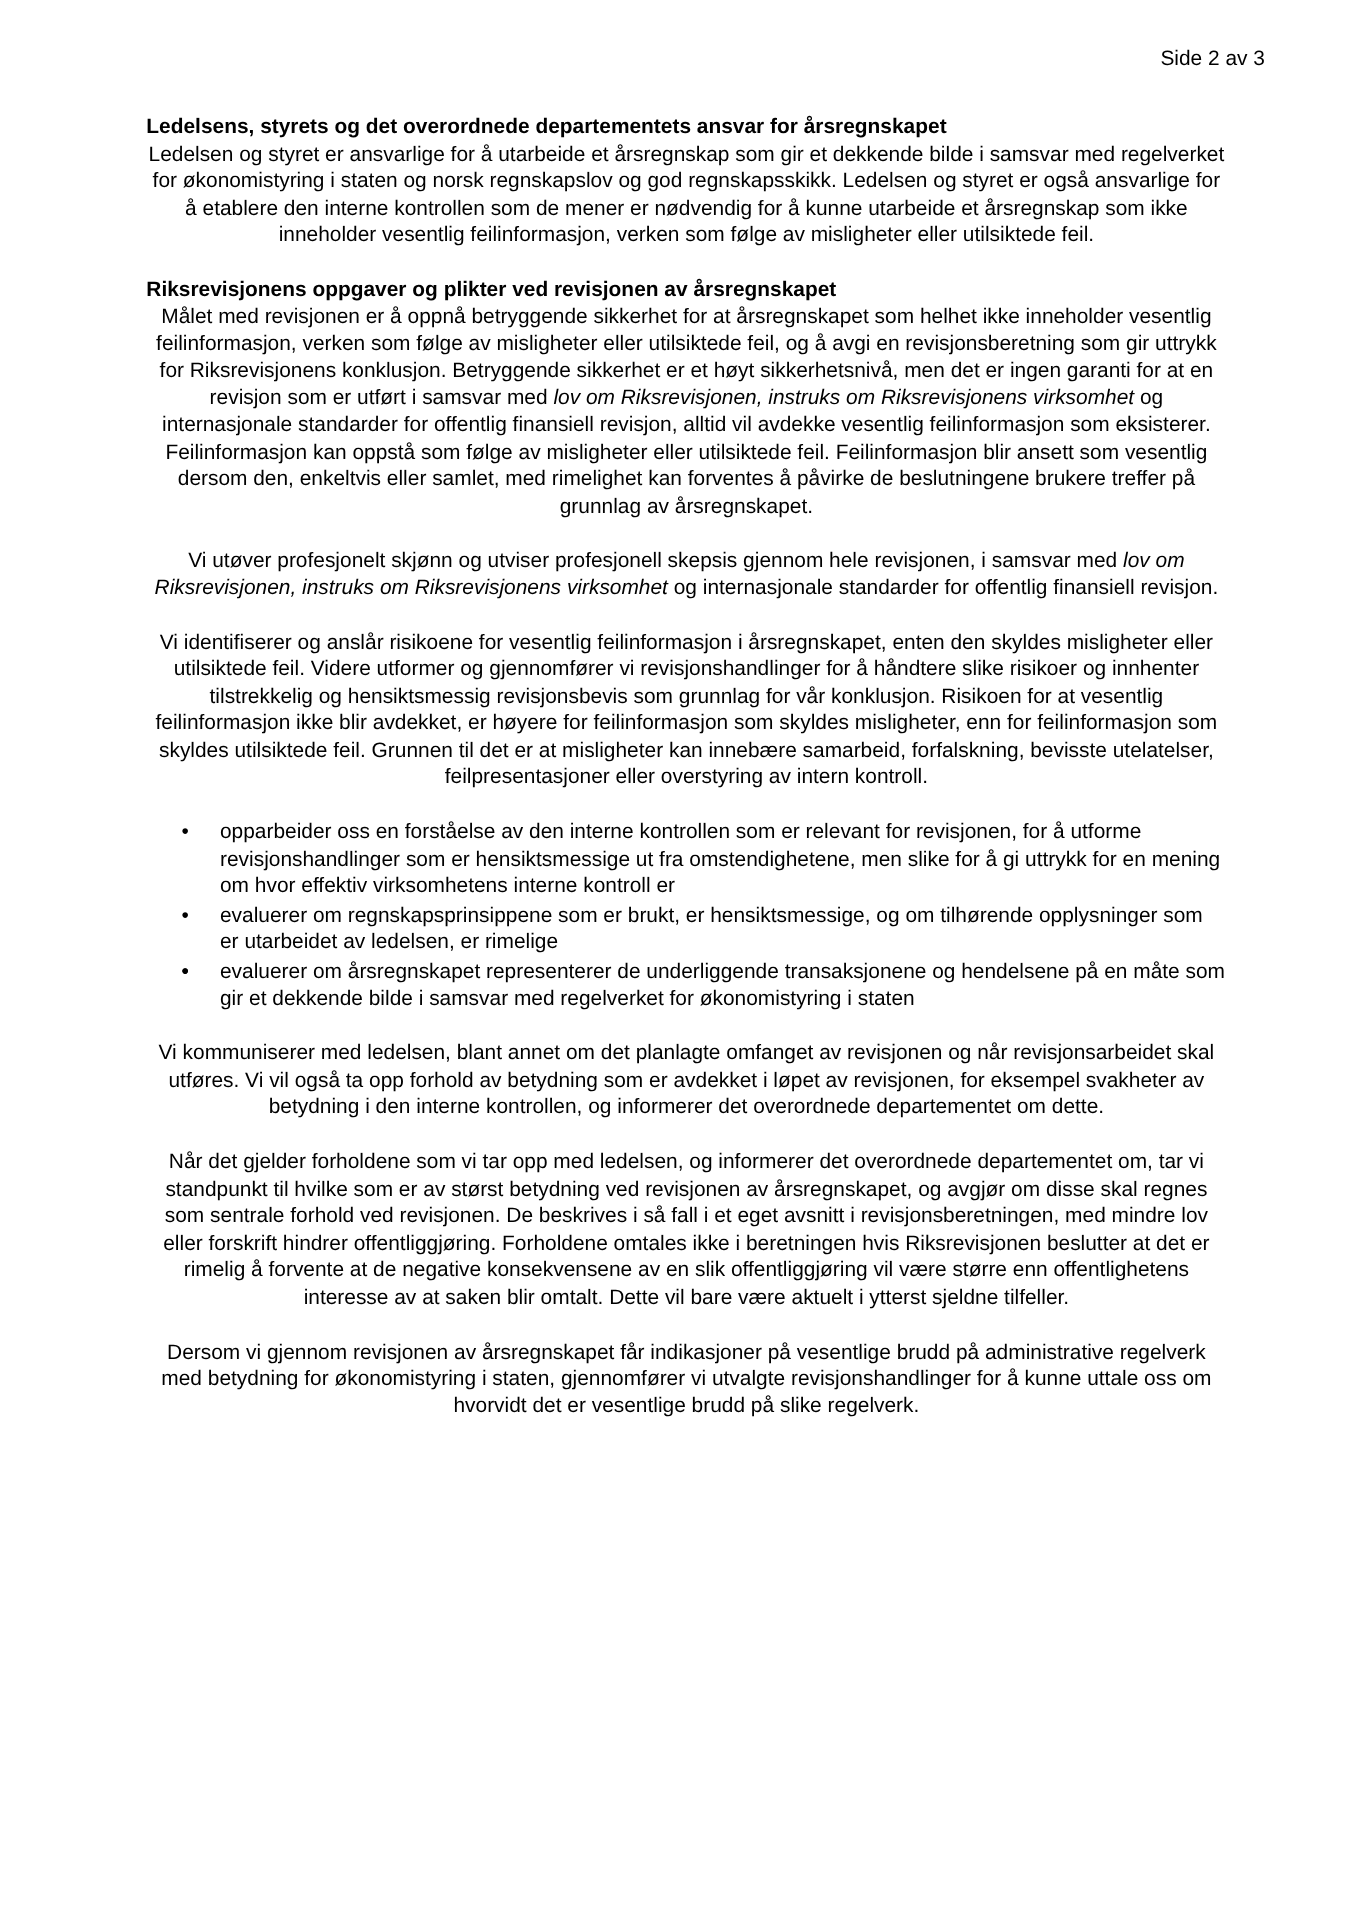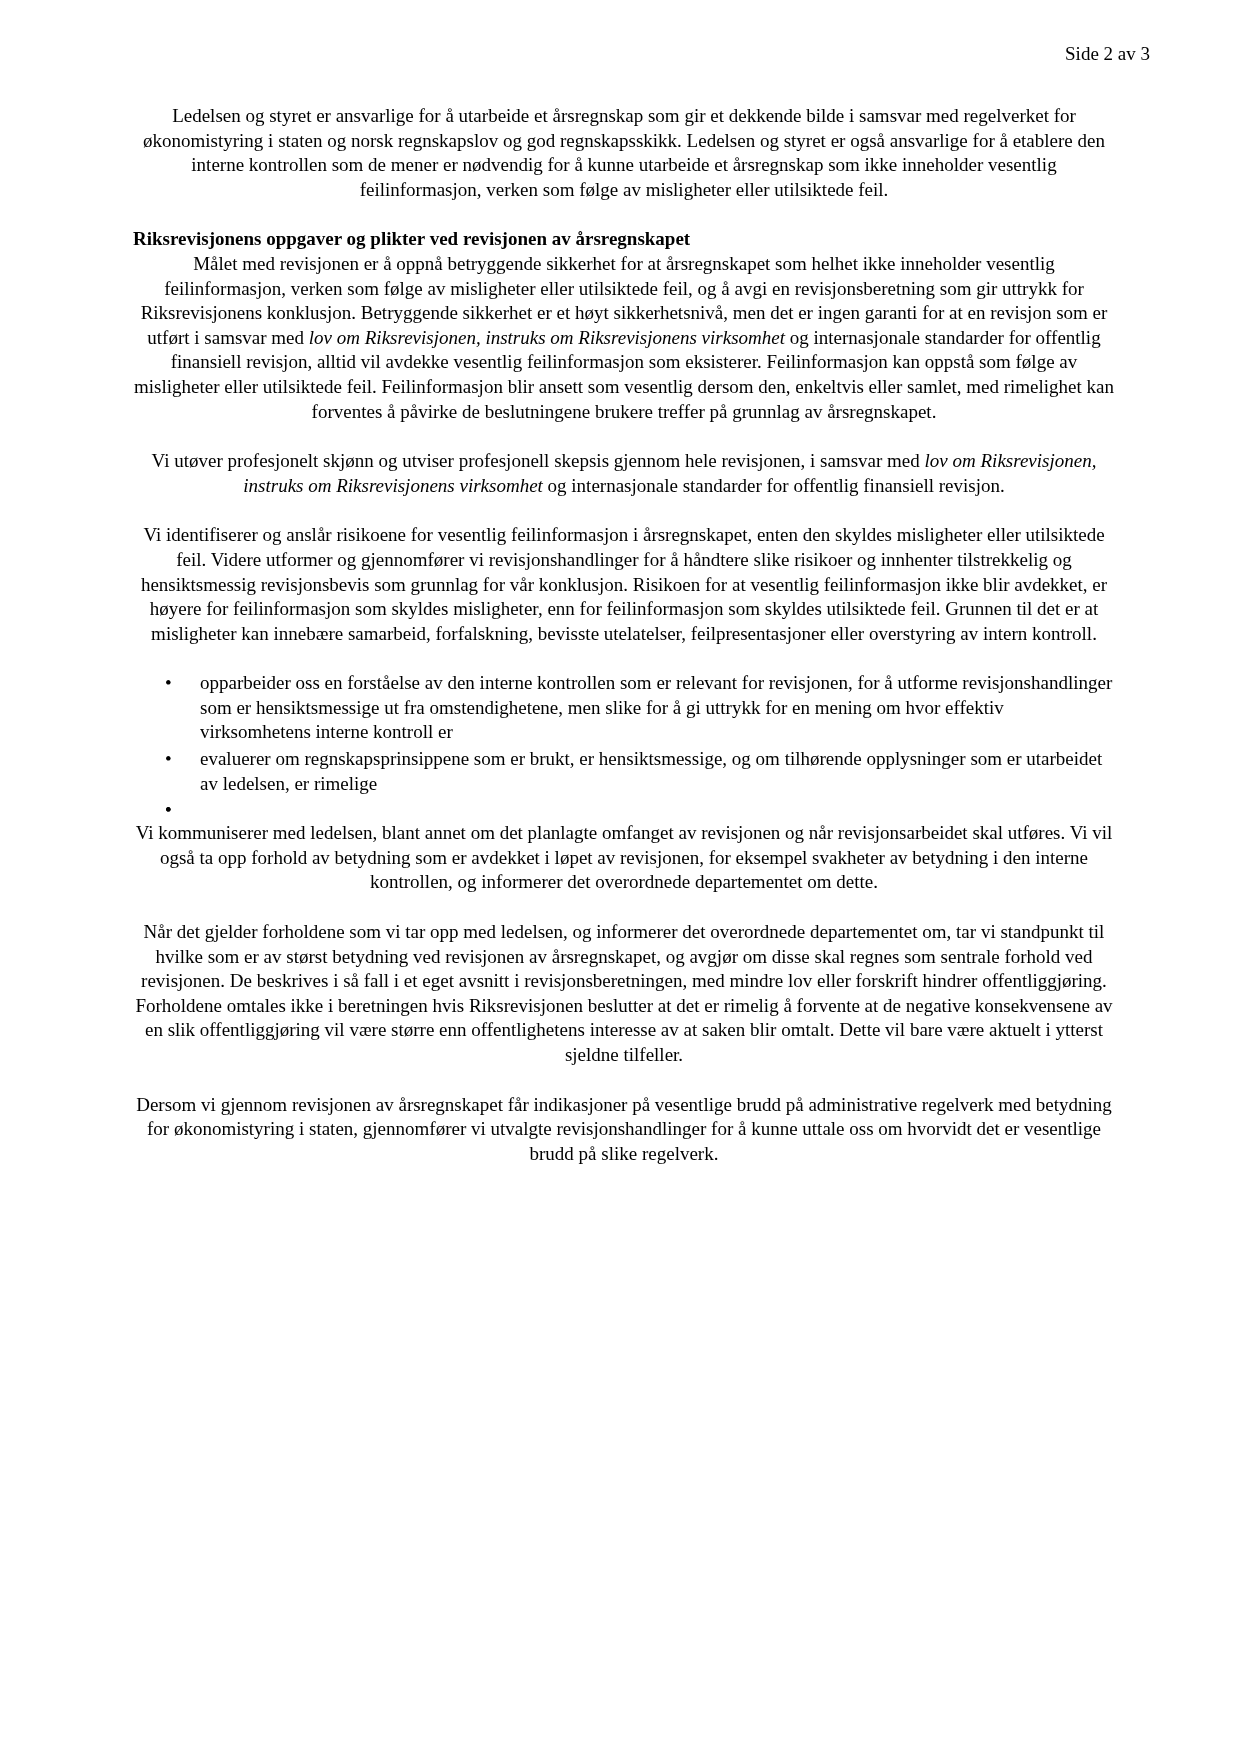--- a/index.html
+++ b/index.html
@@ -5,21 +5,21 @@
   html, body {
     margin: 0;
     padding: 0;
     background: #ffffff;
   }
   .page {
     position: relative;
     width: 1240px;
     height: 1754px;
     background: #ffffff;
-    font-family: Liberation Serif, serif;
+    font-family: Liberation Sans, sans-serif;
     font-size: 19px;
     line-height: 24.6px;
     color: #000000;
     overflow: hidden;
   }
   .page-number {
     position: absolute;
     top: 42px;
     right: 90px;
     white-space: nowrap;
@@ -64,38 +64,39 @@
 </style>
 </head>
 <body>
 
 <div class="page">
 
   <div class="page-number">Side 2 av 3</div>
 
   <div class="content">
 
+    <h2 class="heading">Ledelsens, styrets og det overordnede departementets ansvar for årsregnskapet</h2>
 
     <p class="para">Ledelsen og styret er ansvarlige for å utarbeide et årsregnskap som gir et dekkende bilde i samsvar med regelverket for økonomistyring i staten og norsk regnskapslov og god regnskapsskikk. Ledelsen og styret er også ansvarlige for å etablere den interne kontrollen som de mener er nødvendig for å kunne utarbeide et årsregnskap som ikke inneholder vesentlig feilinformasjon, verken som følge av misligheter eller utilsiktede feil.</p>
 
 
     <h2 class="heading">Riksrevisjonens oppgaver og plikter ved revisjonen av årsregnskapet</h2>
 
     <p class="para"><span>Målet med revisjonen er å oppnå betryggende sikkerhet for at årsregnskapet som helhet ikke inneholder vesentlig feilinformasjon, verken som følge av misligheter eller utilsiktede feil, og å avgi en revisjonsberetning som gir uttrykk for Riksrevisjonens konklusjon. Betryggende sikkerhet er et høyt sikkerhetsnivå, men det er ingen garanti for at en revisjon som er utført i samsvar med </span><em class="run-italic">lov om Riksrevisjonen, instruks om Riksrevisjonens virksomhet</em><span> og internasjonale standarder for offentlig finansiell revisjon, alltid vil avdekke vesentlig feilinformasjon som eksisterer. Feilinformasjon kan oppstå som følge av misligheter eller utilsiktede feil. Feilinformasjon blir ansett som vesentlig dersom den, enkeltvis eller samlet, med rimelighet kan forventes å påvirke de beslutningene brukere treffer på grunnlag av årsregnskapet.</span></p>
 
     <p class="para"><span>Vi utøver profesjonelt skjønn og utviser profesjonell skepsis gjennom hele revisjonen, i samsvar med </span><em class="run-italic">lov om Riksrevisjonen, instruks om Riksrevisjonens virksomhet</em><span> og internasjonale standarder for offentlig finansiell revisjon.</span></p>
 
     <p class="para">Vi identifiserer og anslår risikoene for vesentlig feilinformasjon i årsregnskapet, enten den skyldes misligheter eller utilsiktede feil. Videre utformer og gjennomfører vi revisjonshandlinger for å håndtere slike risikoer og innhenter tilstrekkelig og hensiktsmessig revisjonsbevis som grunnlag for vår konklusjon. Risikoen for at vesentlig feilinformasjon ikke blir avdekket, er høyere for feilinformasjon som skyldes misligheter, enn for feilinformasjon som skyldes utilsiktede feil. Grunnen til det er at misligheter kan innebære samarbeid, forfalskning, bevisste utelatelser, feilpresentasjoner eller overstyring av intern kontroll.</p>
 
 
     <ul class="bullet-list">
       <li class="bullet-item"><span class="bullet">•</span><span>opparbeider oss en forståelse av den interne kontrollen som er relevant for revisjonen, for å utforme revisjonshandlinger som er hensiktsmessige ut fra omstendighetene, men slike for å gi uttrykk for en mening om hvor effektiv virksomhetens interne kontroll er</span></li>
       <li class="bullet-item"><span class="bullet">•</span><span>evaluerer om regnskapsprinsippene som er brukt, er hensiktsmessige, og om tilhørende opplysninger som er utarbeidet av ledelsen, er rimelige</span></li>
       <li class="bullet-item"><span class="bullet">•</span></li>
-      <li class="bullet-item"><span class="bullet">•</span></li>
+      <li class="bullet-item"><span class="bullet">•</span><span>evaluerer om årsregnskapet representerer de underliggende transaksjonene og hendelsene på en måte som gir et dekkende bilde i samsvar med regelverket for økonomistyring i staten</span></li>
     </ul>
 
     <p class="para">Vi kommuniserer med ledelsen, blant annet om det planlagte omfanget av revisjonen og når revisjonsarbeidet skal utføres. Vi vil også ta opp forhold av betydning som er avdekket i løpet av revisjonen, for eksempel svakheter av betydning i den interne kontrollen, og informerer det overordnede departementet om dette.</p>
 
     <p class="para">Når det gjelder forholdene som vi tar opp med ledelsen, og informerer det overordnede departementet om, tar vi standpunkt til hvilke som er av størst betydning ved revisjonen av årsregnskapet, og avgjør om disse skal regnes som sentrale forhold ved revisjonen. De beskrives i så fall i et eget avsnitt i revisjonsberetningen, med mindre lov eller forskrift hindrer offentliggjøring. Forholdene omtales ikke i beretningen hvis Riksrevisjonen beslutter at det er rimelig å forvente at de negative konsekvensene av en slik offentliggjøring vil være større enn offentlighetens interesse av at saken blir omtalt. Dette vil bare være aktuelt i ytterst sjeldne tilfeller.</p>
 
     <p class="para">Dersom vi gjennom revisjonen av årsregnskapet får indikasjoner på vesentlige brudd på administrative regelverk med betydning for økonomistyring i staten, gjennomfører vi utvalgte revisjonshandlinger for å kunne uttale oss om hvorvidt det er vesentlige brudd på slike regelverk.</p>
 
   </div>
 </div>

